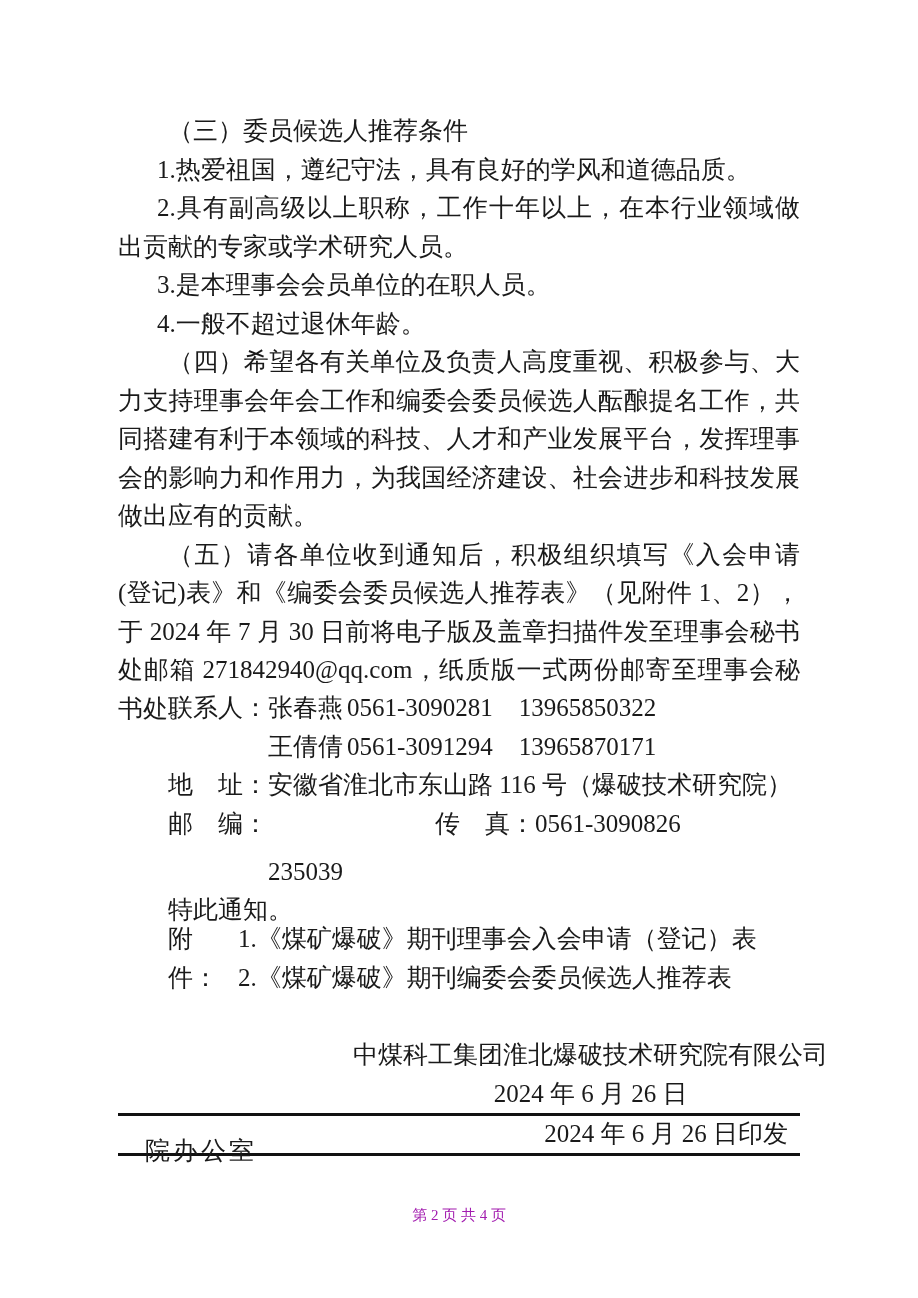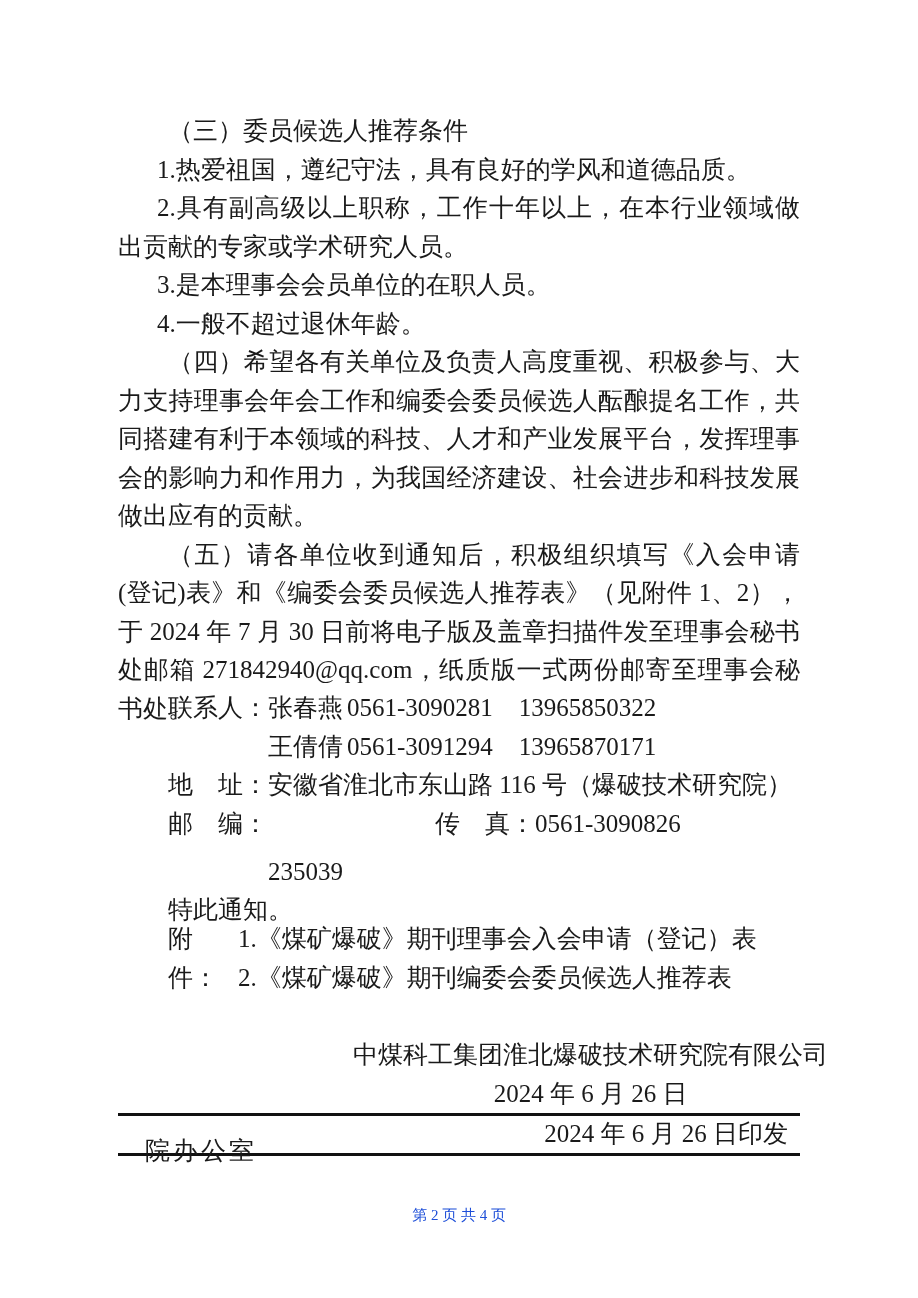--- a/index.html
+++ b/index.html
@@ -42,21 +42,21 @@
     top:1113px; box-sizing:border-box; height:43px;
     border-top:3px solid #111; border-bottom:3px solid #111;
     display:flex; justify-content:space-between; align-items:center;
     padding:0 12px 0 27px;
     font-size:25px;
   }
   .office { letter-spacing:3px;margin-top:33px; }
 
   .page-num {
     top:1204px; text-align:center;
-    font-size:15px; line-height:22px; color:#1d4ed8;
+    font-size:15px; line-height:22px; color:#a21caf;
   }
 </style>
 </head>
 <body>
 
 <div class="page">
 
   <div class="content paras">
     <p class="para">（三）委员候选人推荐条件</p>
     <p class="para num">1.热爱祖国，遵纪守法，具有良好的学风和道德品质。</p>

